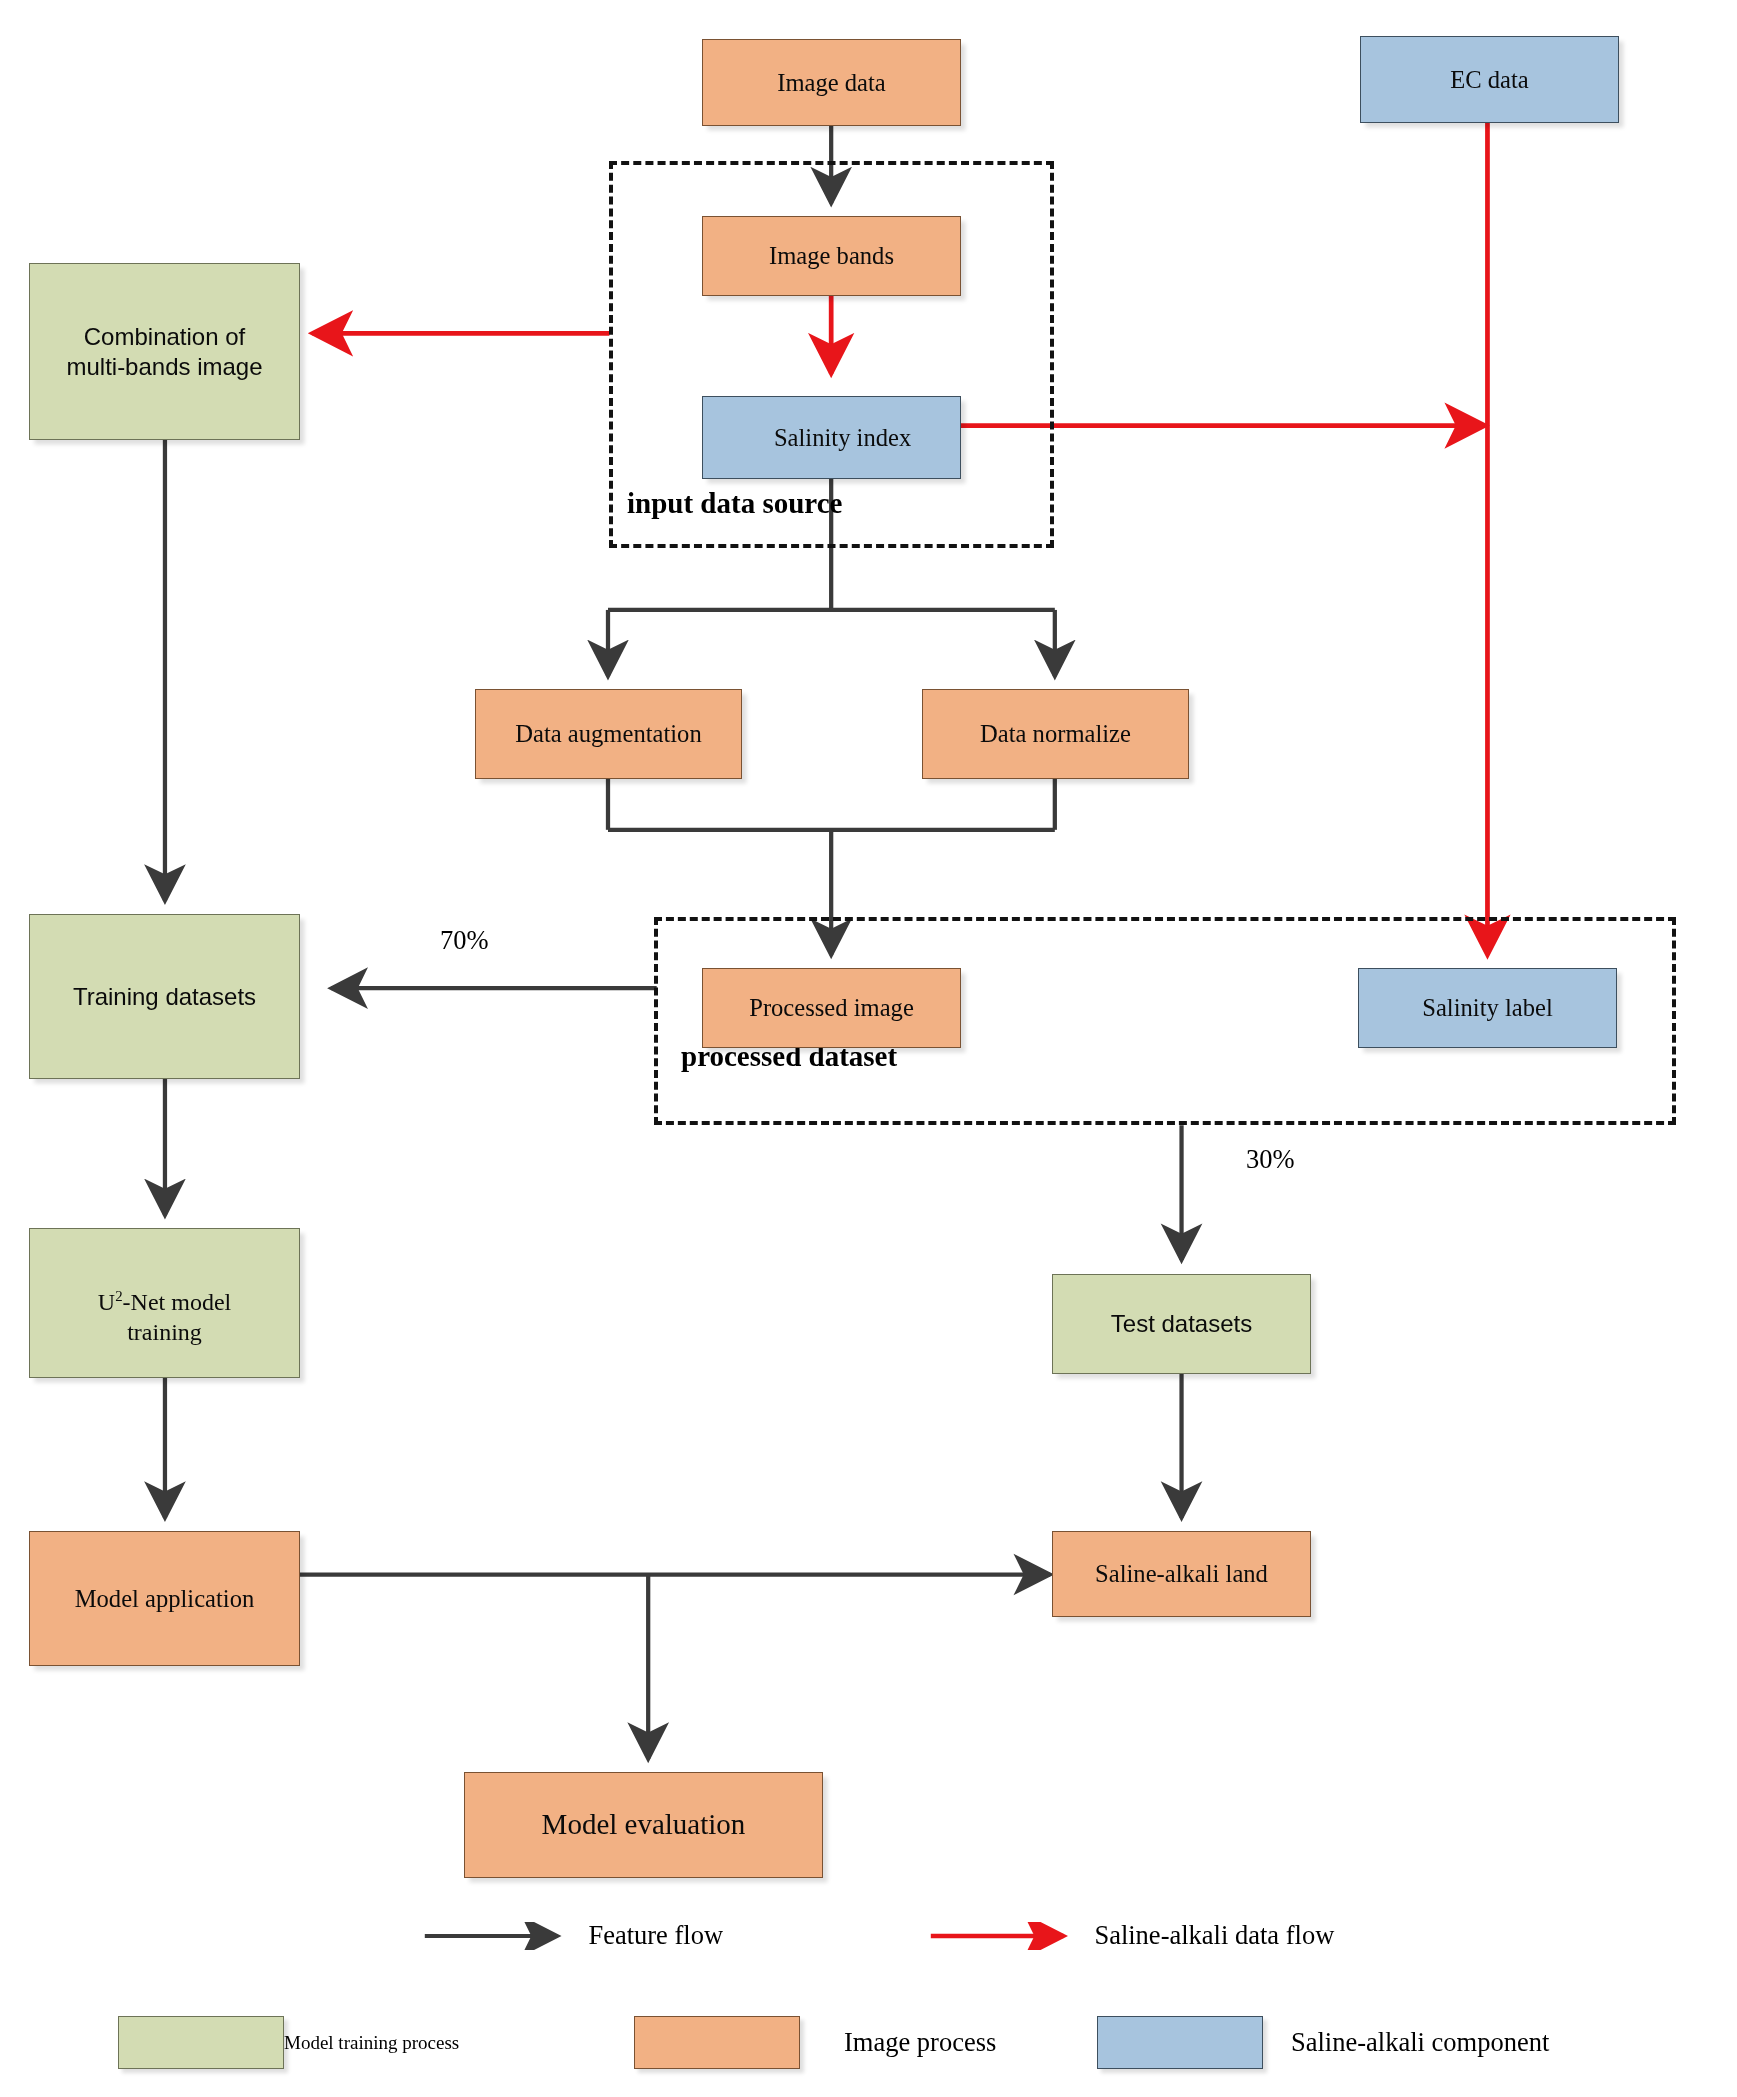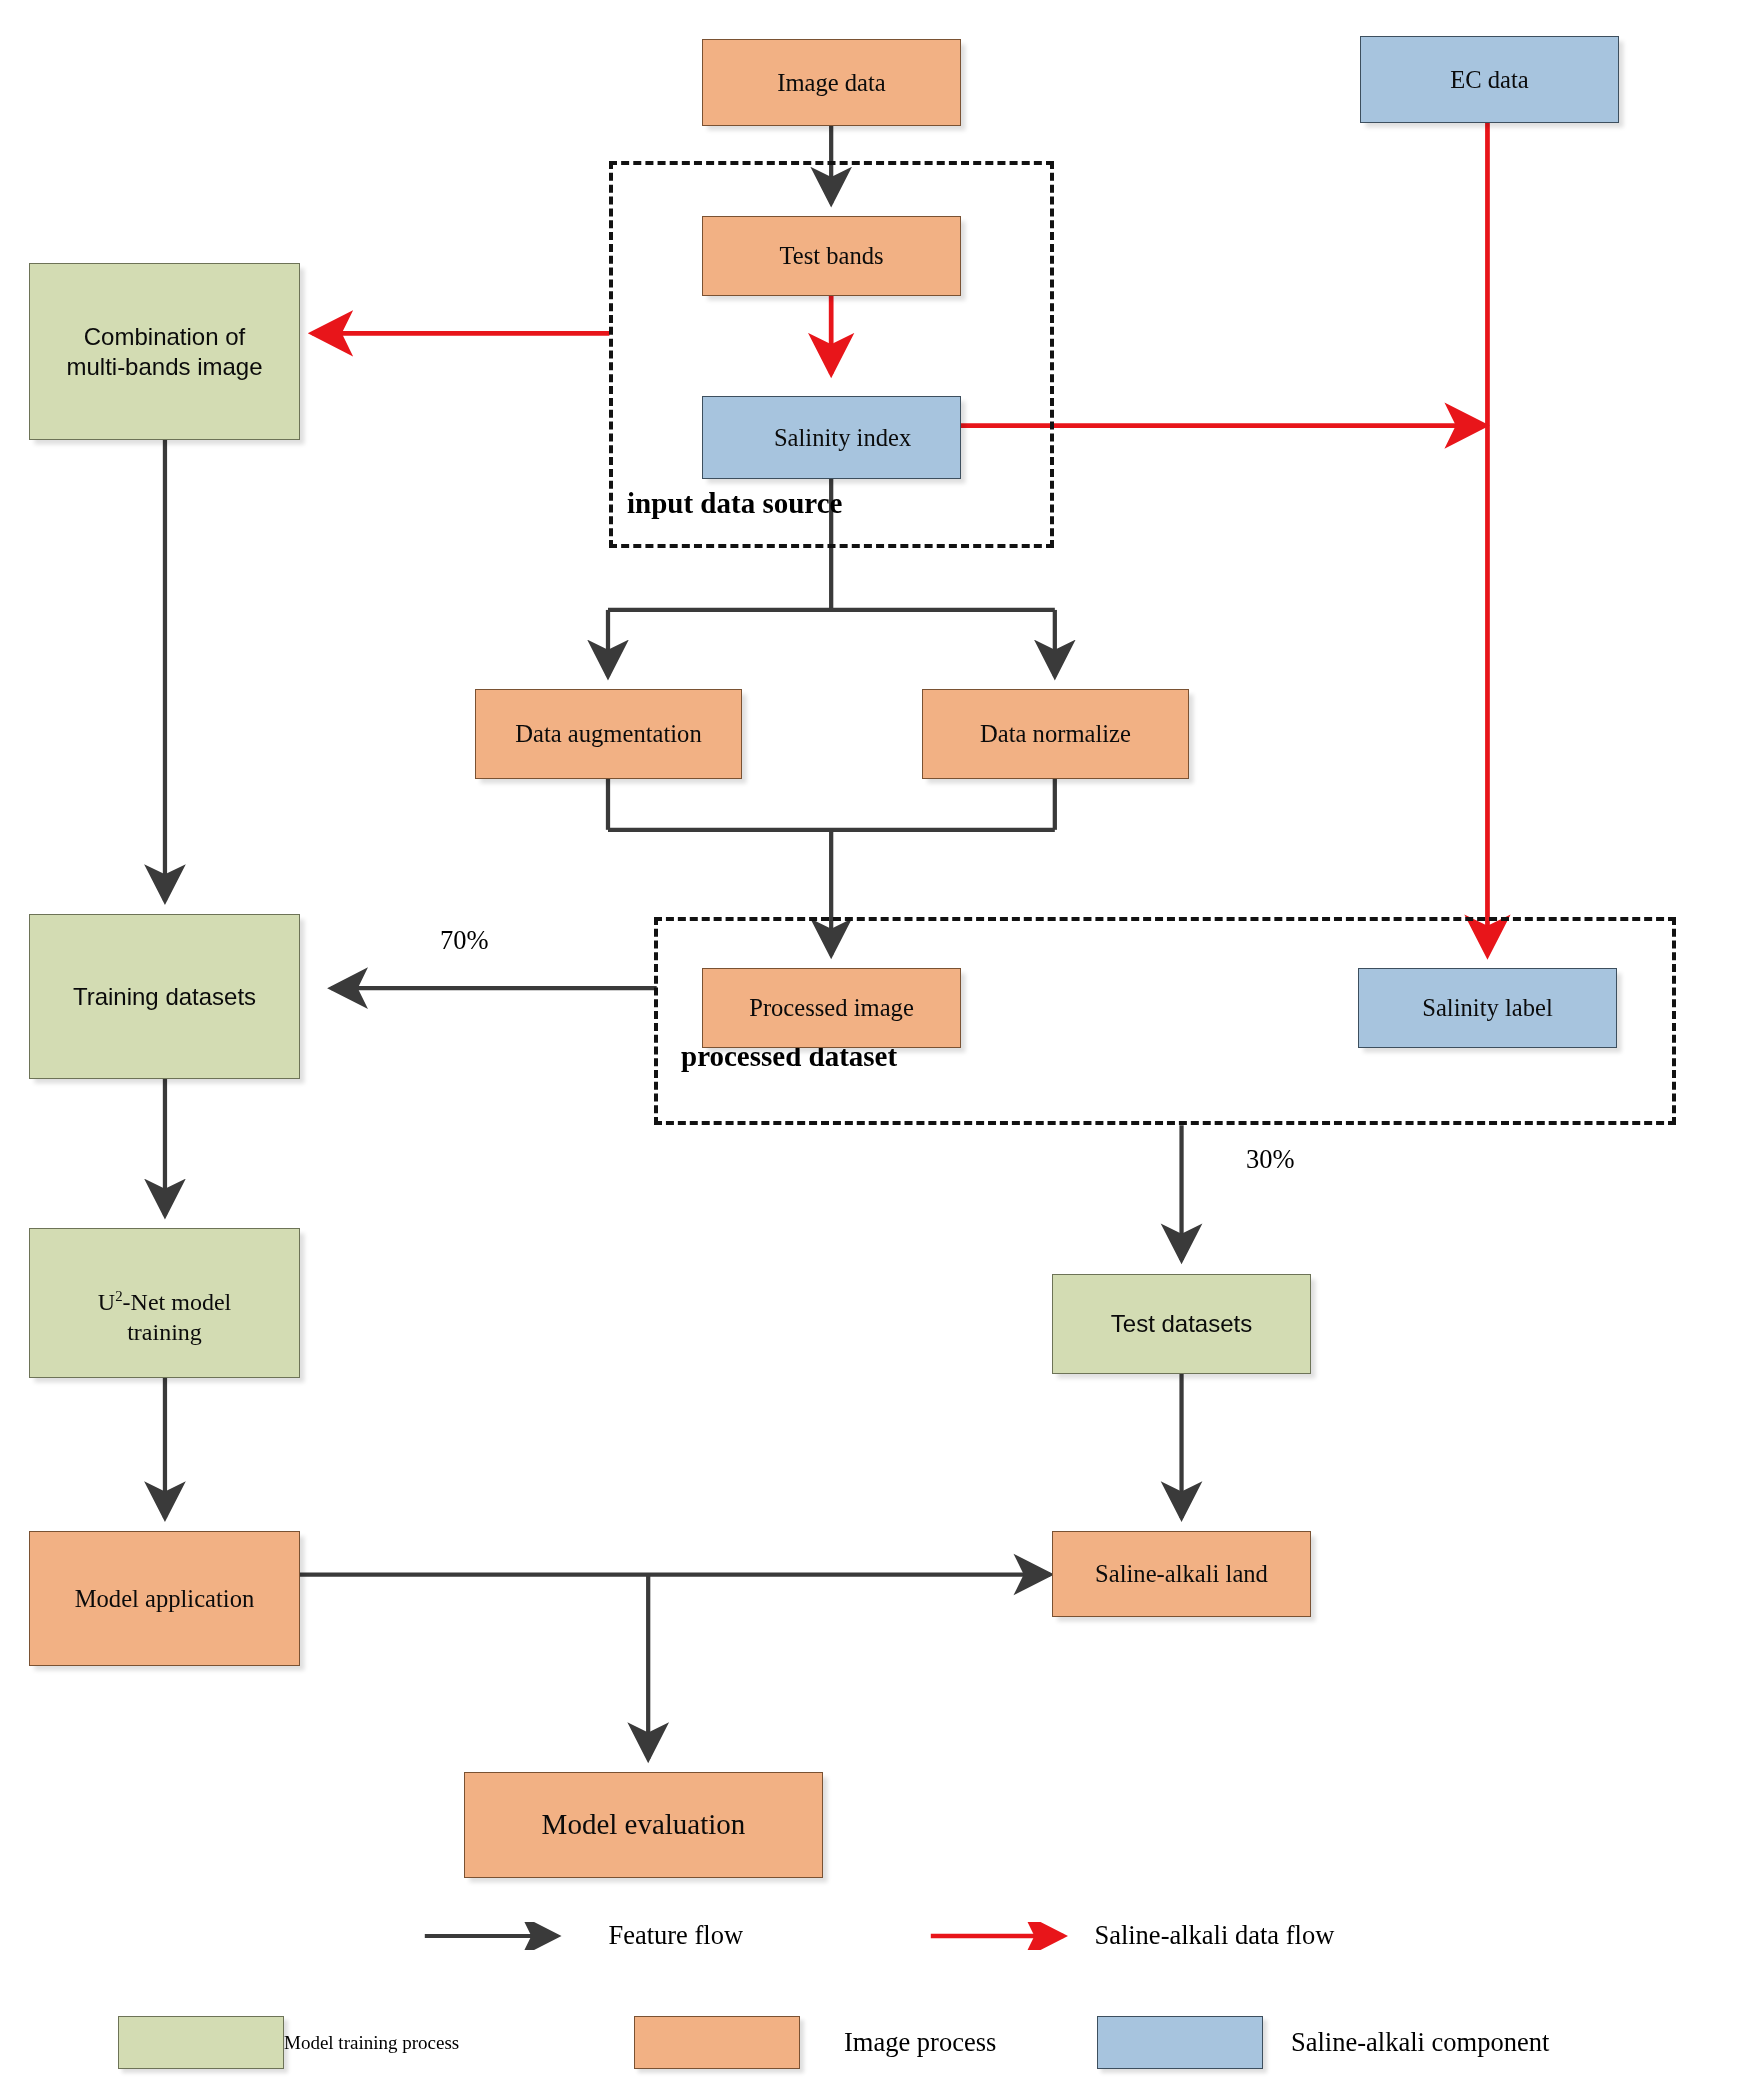--- a/index.html
+++ b/index.html
@@ -141,21 +141,21 @@
   <div class="group-box" style="left:609px; top:161px; width:445px; height:387px;"></div>
   <div class="group-label" style="left:627px; top:487px; font-size:29px;">input data source</div>
 
   <div class="group-box" style="left:654px; top:917px; width:1022px; height:208px;"></div>
   <div class="group-label" style="left:681px; top:1040px; font-size:29px;">processed dataset</div>
 
   <div class="node orange" style="left:702px; top:27.4px; width:259px; height:87px; font-size:24.6px;">Image data</div>
 
   <div class="node blue" style="left:1360px; top:24px; width:259px; height:87px; font-size:24.6px;">EC data</div>
 
-  <div class="node orange" style="left:702px; top:204px; width:259px; height:80px; font-size:24.6px;">Test bands</div>
+  <div class="node orange" style="left:702px; top:204px; width:259px; height:80px; font-size:24.6px;">Image bands</div>
 
   <div class="node blue" style="left:702px; top:384px; width:259px; height:83px; font-size:24.6px;padding-left:26px;">Salinity index</div>
 
   <div class="node green" style="left:29px; top:251px; width:271px; height:177px; font-size:24px; white-space:pre-line;">Combination of
 multi-bands image</div>
 
   <div class="node orange" style="left:475px; top:677px; width:267px; height:90px; font-size:24.6px;">Data augmentation</div>
 
   <div class="node orange" style="left:922px; top:677px; width:267px; height:90px; font-size:24.6px;">Data normalize</div>
 
@@ -176,21 +176,21 @@
 
   <div class="node orange" style="left:29px; top:1519px; width:271px; height:135px; font-size:24.6px;">Model application</div>
 
   <div class="node orange" style="left:1052px; top:1519px; width:259px; height:86px; font-size:24.6px;">Saline-alkali land</div>
 
   <div class="node orange" style="left:464px; top:1760px; width:359px; height:106px; font-size:29px;">Model evaluation</div>
 
   <div class="edge-label" style="left:440px; top:925px; font-size:26.5px;">70%</div>
   <div class="edge-label" style="left:1246px; top:1144px; font-size:26.5px;">30%</div>
 
-  <div class="legend-row" style="left:421px; top:1920px;gap:20px;">
+  <div class="legend-row" style="left:421px; top:1920px;">
     <svg width="156" height="28" viewBox="0 0 330 60">
       <defs>
         <marker id="legDark" markerWidth="11" markerHeight="11" refX="8.6" refY="5.5" orient="auto" markerUnits="strokeWidth">
           <path d="M0,0.6 L9.6,5.5 L0,10.4 L2.4,5.5 Z" fill="#3a3a3a"></path>
         </marker>
       </defs>
       <path d="M6,30 L290,30" stroke="#3a3a3a" stroke-width="9" fill="none" marker-end="url(#legDark)"></path>
     </svg>
     <span class="legend-text" style="font-size:26.5px; margin-left:11.4px;">Feature flow</span>
   </div>

